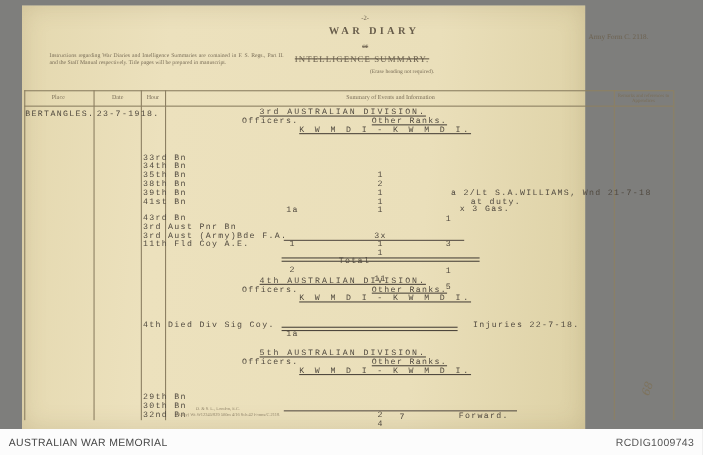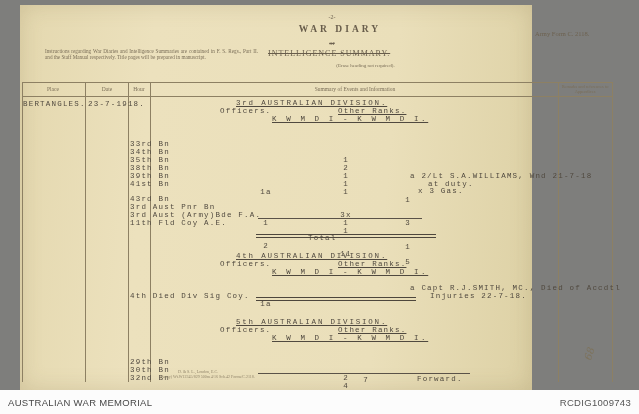--- a/index.html
+++ b/index.html
@@ -182,21 +182,20 @@
   <div class="typed lab-off" style="top:255px;">Officers.</div>
   <div class="typed lab-or u" style="top:255px;">Other Ranks.</div>
   <div class="typed keyrow u" style="top:263px;">K W M D I - K W M D I.</div>
 
   <div class="typed trow" style="top:279px;">
     <span class="lbl">4th Died Div Sig Coy.</span>
     <span class="off">1a</span>
     <span class="ork"></span>
     <span class="orw"></span>
   </div>
-  <div class="typed" style="top:279px;left:390px;">a Capt R.J.SMITH, MC., Died of Accdtl</div>
   <div class="typed" style="top:287px;left:410px;">Injuries 22-7-18.</div>
   <div class="dblrule" style="top:292px;left:236px;width:160px;"></div>
 
   <div class="typed sec-title u" style="top:313px;">5th AUSTRALIAN DIVISION.</div>
   <div class="typed lab-off" style="top:321px;">Officers.</div>
   <div class="typed lab-or u" style="top:321px;">Other Ranks.</div>
   <div class="typed keyrow u" style="top:329px;">K W M D I - K W M D I.</div>
 
   <div class="typed trow" style="top:345px;">
     <span class="lbl">29th Bn</span>

